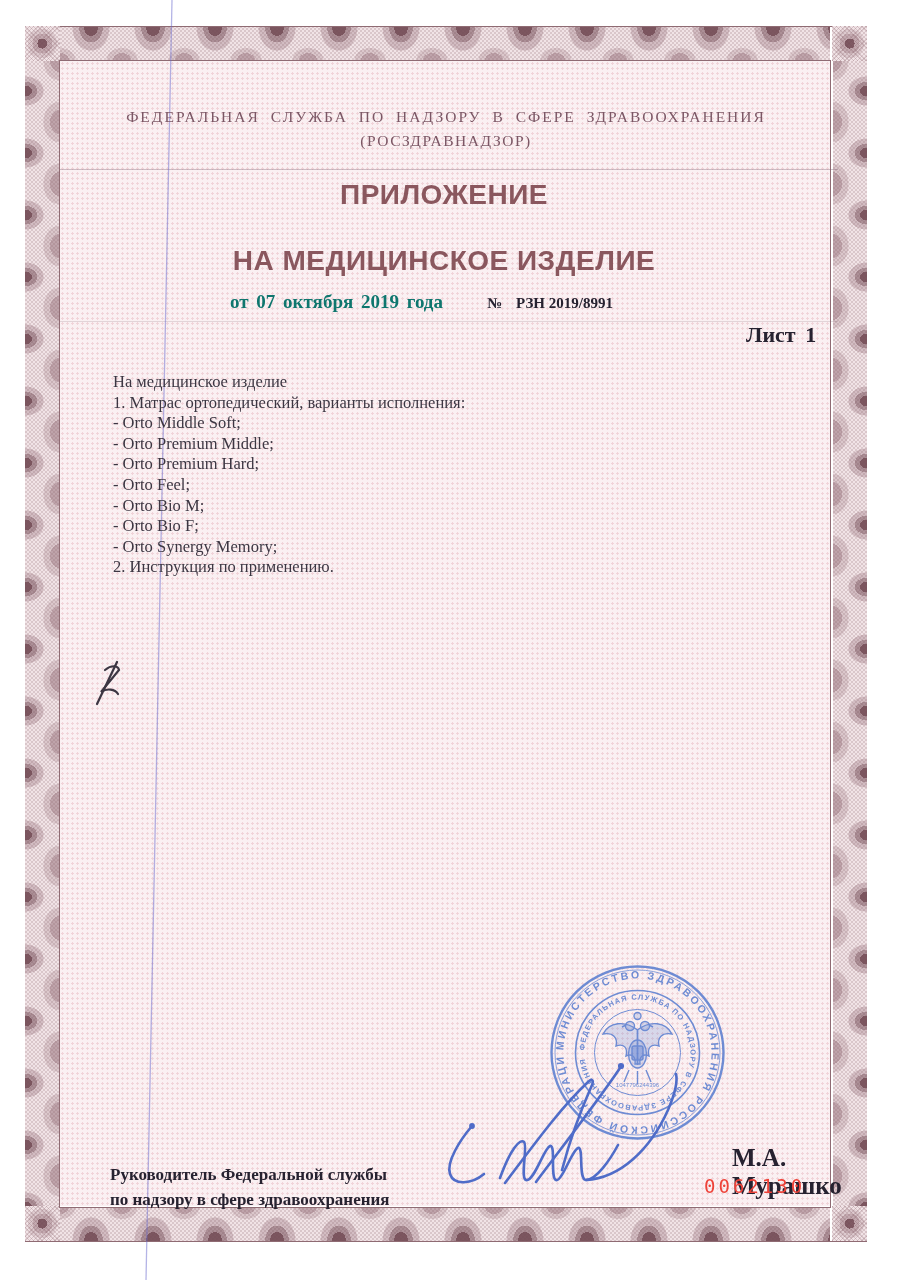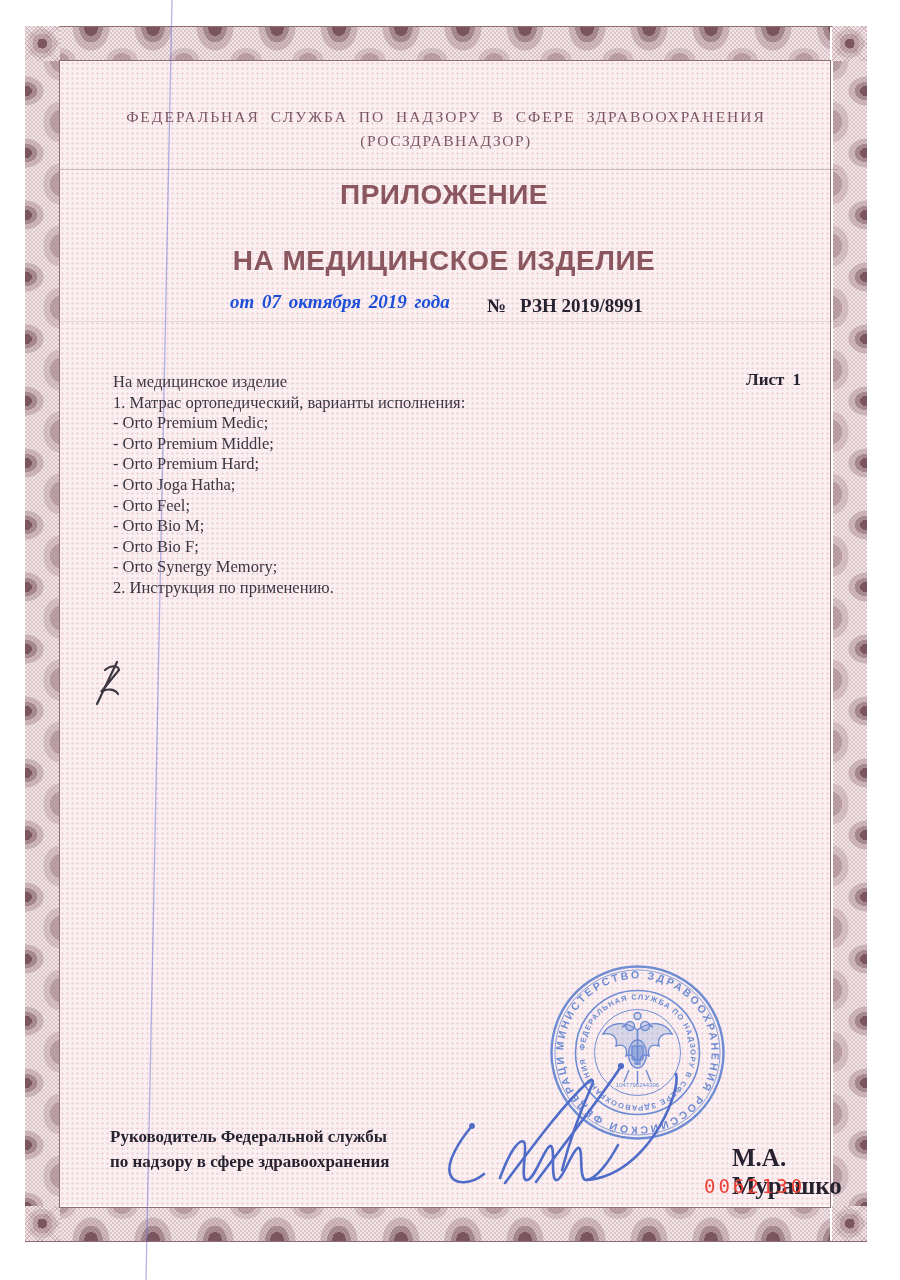--- a/index.html
+++ b/index.html
@@ -62,27 +62,27 @@
   .thread{position:absolute;left:0;top:0;pointer-events:none;}
 
   
   .abs{position:absolute;}
   .agency{left:60px;width:772px;text-align:center;color:#7b5765;
           font-size:15.5px;letter-spacing:2px;word-spacing:5px;}
   .agency1{top:108px;} .agency2{top:132px;letter-spacing:1.5px;}
   .title{left:60px;width:768px;text-align:center;color:#8a575e;
          font-family:"Liberation Sans",sans-serif;font-weight:700;font-size:28px;letter-spacing:.5px;}
   .title1{top:179px;} .title2{top:212px;} .title3{top:245px;}
-  .dateline{left:230px;top:291px;font-weight:700;font-size:19px;color:#1d4ed8;word-spacing:3px;font-style:italic;}
-  .regnum{left:487px;top:295px;font-weight:700;font-size:19px;color:#262230;}
+  .dateline{left:230px;top:291px;font-weight:700;font-size:19px;color:#0f766e;word-spacing:3px;}
+  .regnum{left:487px;top:295px;font-weight:700;font-size:15px;color:#262230;}
   .regnum .num-val{margin-left:14px;}
-  .sheet{left:746px;top:322px;font-weight:700;font-size:17px;color:#262230;word-spacing:4px;margin-top:48px;}
+  .sheet{left:746px;top:322px;font-weight:700;font-size:22px;color:#262230;word-spacing:4px;}
   .body-block{left:113px;top:372px;width:640px;font-size:16.5px;color:#3c3642;line-height:20.6px;}
   .body-block .b{font-weight:700;}
-  .foot-title{left:110px;font-weight:700;font-size:17px;color:#262230;}
+  .foot-title{left:110px;font-weight:700;font-size:17px;color:#262230;margin-top:38px;}
   .foot-title1{top:1127px;} .foot-title2{top:1152px;}
   .signer-name{left:732px;top:1144px;font-weight:700;font-size:25px;color:#262230;}
   .serial{left:704px;top:1175px;font-family:"DejaVu Sans Mono",monospace;font-size:19px;
           letter-spacing:3px;color:#ee4238;}
 
   
   .seal-svg{position:absolute;left:545px;top:960px;opacity:.88;}
   .sig-svg{position:absolute;left:430px;top:940px;pointer-events:none;}
   .mark-svg{position:absolute;left:88px;top:650px;}
 </style>
@@ -118,24 +118,23 @@
 
   <div class="abs dateline">от 07 октября 2019 года</div>
   <div class="abs regnum">
     <span>№</span><span class="num-val">РЗН 2019/8991</span>
   </div>
   <div class="abs sheet">Лист 1</div>
 
   <div class="abs body-block">
     <div>На медицинское изделие</div>
     <div>1. Матрас ортопедический, варианты исполнения:</div>
-    <div>- Orto Premium Medic;</div>
+    <div>- Orto Middle Soft;</div>
     <div>- Orto Premium Middle;</div>
     <div>- Orto Premium Hard;</div>
-    <div>- Orto Joga Hatha;</div>
     <div>- Orto Feel;</div>
     <div>- Orto Bio M;</div>
     <div>- Orto Bio F;</div>
     <div>- Orto Synergy Memory;</div>
     <div>2. Инструкция по применению.</div>
   </div>
 
   <svg class="mark-svg" width="50" height="60">
     <g fill="none" stroke="#3c3642" stroke-width="2.2" stroke-linecap="round">
       <path d="M17,20 C23,15 30,15 31,20 L13,42 C19,38 27,39 30,44"></path>

